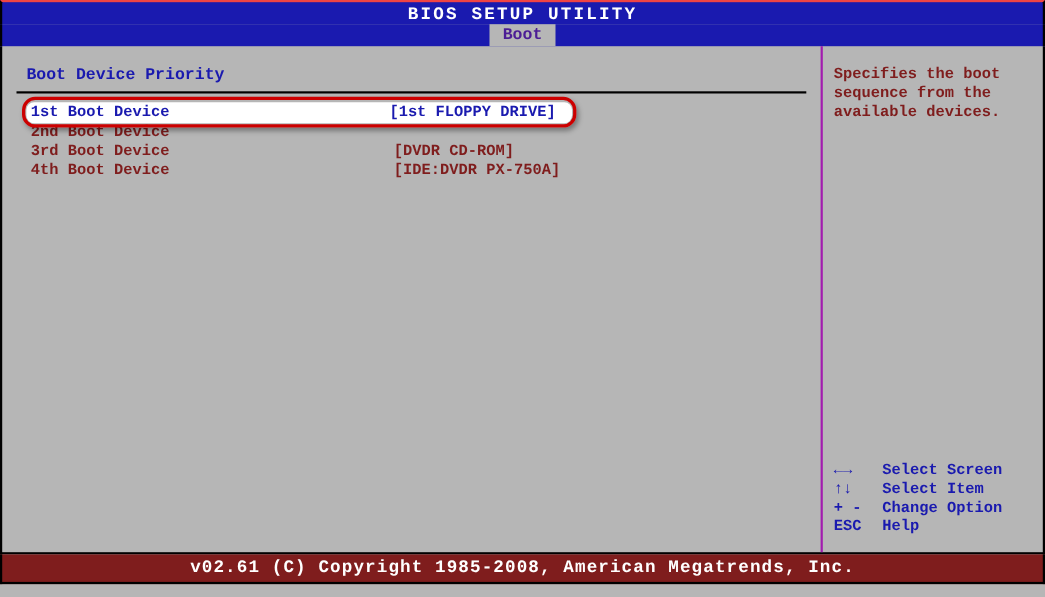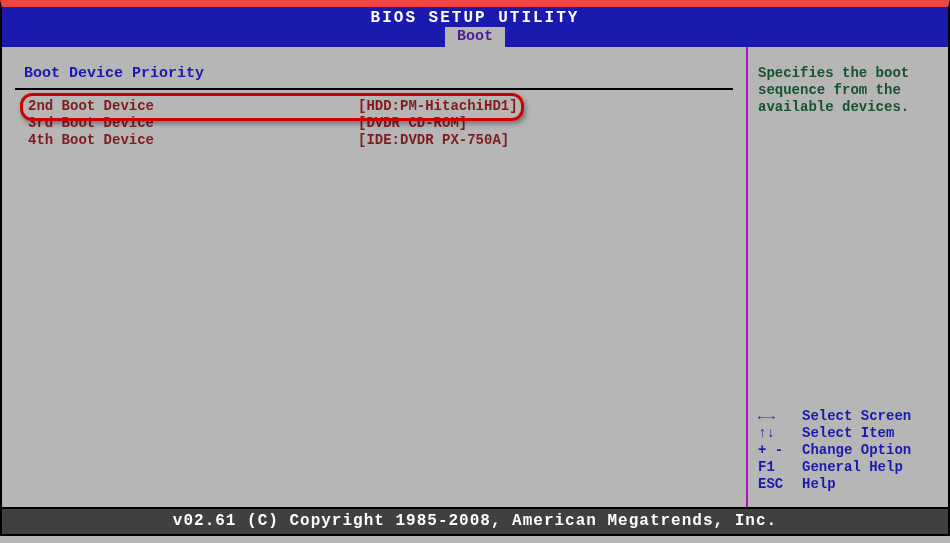--- a/index.html
+++ b/index.html
@@ -20,21 +20,21 @@
   }
   .title-bar {
     background: #1a1aaf;
     color: #fff;
     text-align: center;
     letter-spacing: 2px;
     padding: 2px 0 0 0;
     font-size: 16px;
     border-left: 2px solid #000;
     border-right: 2px solid #000;
-    border-top: 7px solid #ef4444;
+    border-top: 2px solid #ef4444;
   }
   .tab-bar {
     background: #1a1aaf;
     height: 20px;
     position: relative;
     border-left: 2px solid #000;
     border-right: 2px solid #000;
   }
   .tab {
     background: #b6b6b6;
@@ -102,35 +102,35 @@
   }
   .selected-row {
     background: #fff;
     color: #1a1aaf;
     border-radius: 7px;
     margin: 0 218px 1px 14px;
     padding: 1px 0 1px 4px;
   }
   .selected-row .label { width: 326px; }
   .help-text {
-    color: #14532d;
+    color: #7f1d1d;
     line-height: 17px;
     font-size: 14px;
   }
   .help-keys {
     margin-top: auto;
     color: #1a1aaf;
     line-height: 17px;
     font-size: 14px;
     padding-bottom: 6px;
   }
   .help-keys .krow { display: flex; }
   .help-keys .k { width: 44px; white-space: pre; }
   .footer {
-    background: #404040;
+    background: #7f1d1d;
     color: #fff;
     text-align: center;
     padding: 3px 0 4px 0;
     font-size: 16px;
     letter-spacing: 1px;
     border-left: 2px solid #000;
     border-right: 2px solid #000;
     border-bottom: 2px solid #000;
   }
 </style>
@@ -148,23 +148,26 @@
   </div>
 
   <div class="main-area">
     <div class="left-panel">
       <div class="section-title">Boot Device Priority</div>
       <hr class="hr">
 
       <div class="boot-list">
         <div class="selected-frame"></div>
 
+        <div class="boot-row selected-row">
+          <span class="label">1st Boot Device</span>
+          <span class="value">[1st FLOPPY DRIVE]</span>
+        </div>
         <div class="boot-row">
           <span class="label">2nd Boot Device</span>
-          <span class="value">[HDD:PM-HitachiHD1]</span>
         </div>
         <div class="boot-row">
           <span class="label">3rd Boot Device</span>
           <span class="value">[DVDR CD-ROM]</span>
         </div>
         <div class="boot-row">
           <span class="label">4th Boot Device</span>
           <span class="value">[IDE:DVDR PX-750A]</span>
         </div>
       </div>
@@ -183,24 +186,20 @@
         </div>
         <div class="krow">
           <span class="k">↑↓</span>
           <span>Select Item</span>
         </div>
         <div class="krow">
           <span class="k">+ -</span>
           <span>Change Option</span>
         </div>
         <div class="krow">
-          <span class="k">F1</span>
-          <span>General Help</span>
-        </div>
-        <div class="krow">
           <span class="k">ESC</span>
           <span>Help</span>
         </div>
       </div>
     </div>
   </div>
 
   <div class="footer">
     <span>v02.61 (C) Copyright 1985-2008, American Megatrends, Inc.</span>
   </div>

